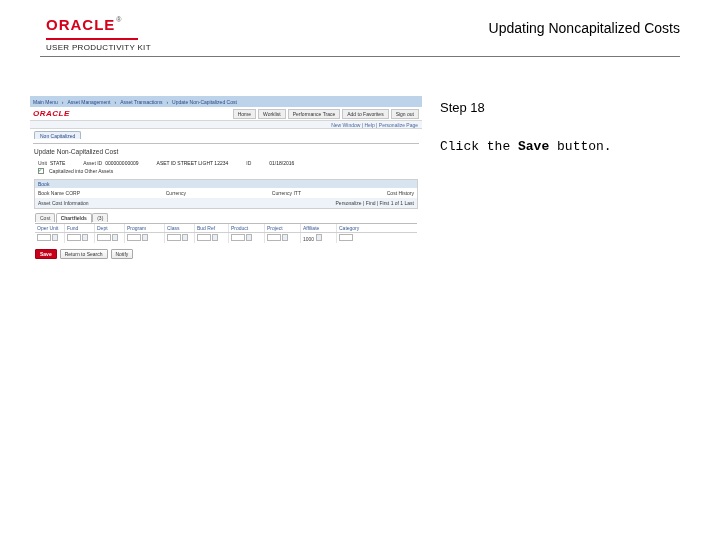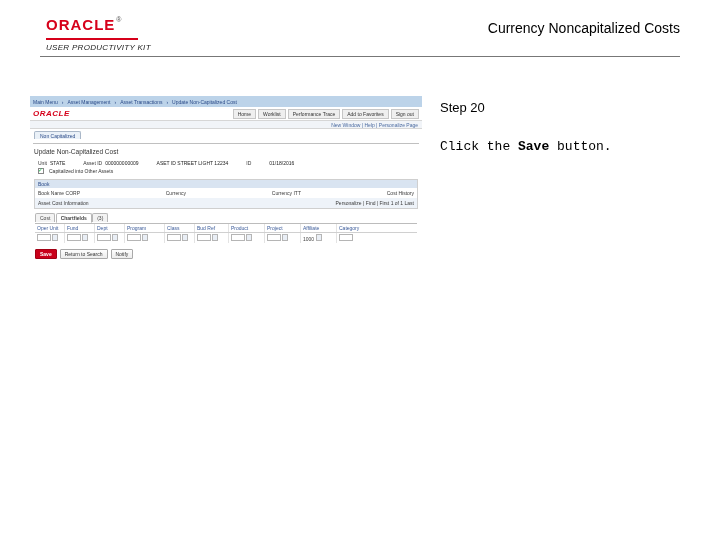--- a/index.html
+++ b/index.html
@@ -5,21 +5,21 @@
   * { box-sizing: border-box; margin: 0; padding: 0; }
   html, body { width: 720px; height: 540px; font-family: Arial, Helvetica, sans-serif; background: #fff; color: #000; }
   .page { width: 720px; height: 540px; position: relative; }
 
   
   .header { position: absolute; top: 16px; left: 0; right: 0; height: 50px; }
   .brand { position: absolute; left: 46px; top: 0; }
   .brand-logo { font-size: 15px; font-weight: bold; color: #d6001a; letter-spacing: 1px; }
   .brand-tm { font-size: 7px; vertical-align: top; margin-left: 1px; color: #555; }
   .brand-rule { width: 92px; height: 2px; background: #d6001a; margin-top: 4px; }
-  .brand-sub { font-size: 8px; letter-spacing: 0.3px; color: #222; margin-top: 3px; font-style: italic; }
+  .brand-sub { font-size: 8px; letter-spacing: 0.3px; color: #222; margin-top: 3px; }
   .page-title { position: absolute; right: 40px; top: 4px; font-size: 14px; font-weight: normal; color: #000; }
   .hr { position: absolute; left: 40px; right: 40px; top: 56px; height: 1px; background: #777; }
 
   
   .content { position: absolute; top: 96px; left: 30px; right: 30px; height: 175px; display: flex; gap: 18px; }
   .screenshot { flex: 0 0 392px; height: 165px; background: #fff; position: relative; font-size: 5px; color: #3a3a3a; }
   .instructions { flex: 1; padding-top: 4px; }
   .step-label { font-size: 13px; margin-bottom: 22px; }
   .step-text { font-size: 13px; line-height: 1.5; font-family: Liberation Mono, monospace; }
 
@@ -72,21 +72,21 @@
 </head>
 <body>
 <div class="page">
 
   <div class="header">
     <div class="brand">
       <span class="brand-logo">ORACLE</span><span class="brand-tm">®</span>
       <div class="brand-rule"></div>
       <div class="brand-sub">USER PRODUCTIVITY KIT</div>
     </div>
-    <div class="page-title">Currency Noncapitalized Costs</div>
+    <div class="page-title">Updating Noncapitalized Costs</div>
   </div>
   <div class="hr"></div>
 
   <div class="content">
 
     <div class="screenshot">
       <div class="ss-bar">
         <span>Main Menu</span>
         <span>›</span>
         <span>Asset Management</span>
@@ -189,20 +189,20 @@
       </div>
 
       <div class="ss-buttons">
         <span class="ss-btn save">Save</span>
         <span class="ss-btn">Return to Search</span>
         <span class="ss-btn">Notify</span>
       </div>
     </div>
 
     <div class="instructions">
-      <div class="step-label">Step 20</div>
+      <div class="step-label">Step 18</div>
       <div class="step-text">
         <span>Click the </span><b>Save</b><span> button.</span>
       </div>
     </div>
 
   </div>
 </div>
 
 </body></html>

